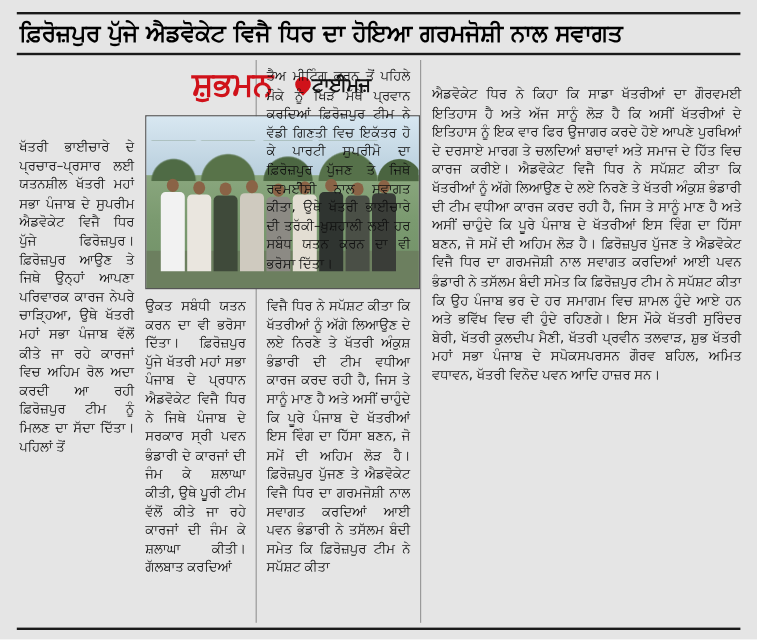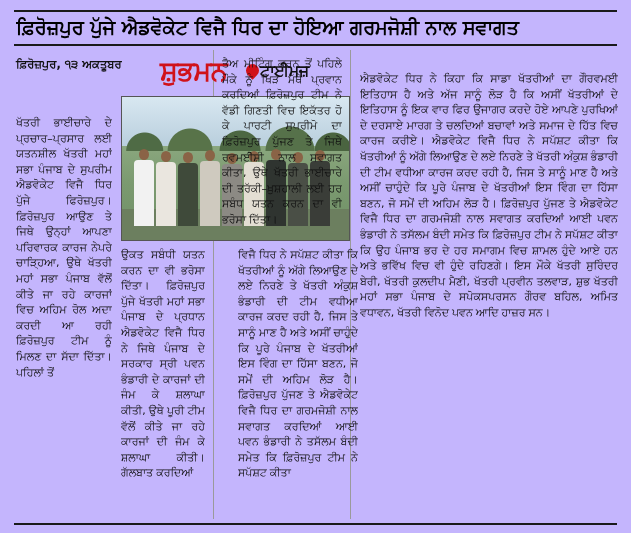--- a/index.html
+++ b/index.html
@@ -7,21 +7,21 @@
     padding: 0;
     background: #ffffff;
   }
   body {
     font-family: "DejaVu Sans", sans-serif;
   }
   .page {
     position: relative;
     width: 631px;
     height: 533px;
-    background: #c4b5fd;
+    background: #e5e5e5;
     overflow: hidden;
     box-sizing: border-box;
   }
   .rule {
     position: absolute;
     background: #1a1a1a;
   }
   .rule-top {
     left: 14px;
     right: 14px;
@@ -194,21 +194,20 @@
     left: 222px;
     top: 56px;
     width: 120px;
     height: 462px;
   }
   .col-3b {
     left: 222px;
     top: 247px;
     width: 120px;
     height: 272px;
-    margin-left: 16px;
   }
   .col-4 {
     left: 360px;
     top: 56px;
     width: 258px;
     height: 462px;
     margin-top: 15px;
   }
 </style>
 </head>
@@ -219,21 +218,20 @@
   <div class="rule rule-top"></div>
 
   <div class="headline">ਫ਼ਿਰੋਜ਼ਪੁਰ ਪੁੱਜੇ ਐਡਵੋਕੇਟ ਵਿਜੈ ਧਿਰ ਦਾ ਹੋਇਆ ਗਰਮਜੋਸ਼ੀ ਨਾਲ ਸਵਾਗਤ</div>
 
   <div class="rule rule-under-head"></div>
 
   <div class="vline vline-a"></div>
   <div class="vline vline-b"></div>
 
   <div class="dateline">
-    <div>ਫ਼ਿਰੋਜ਼ਪੁਰ, ੧੩ ਅਕਤੂਬਰ</div>
   </div>
 
   <div class="masthead">
     <div class="mh-main">ਸ਼ੁਭਮਨ</div>
     <div class="mh-dot"></div>
     <div class="mh-second">ਟਾਈਮਜ਼</div>
   </div>
 
   <div class="photo">
     <div class="bldg"></div>

